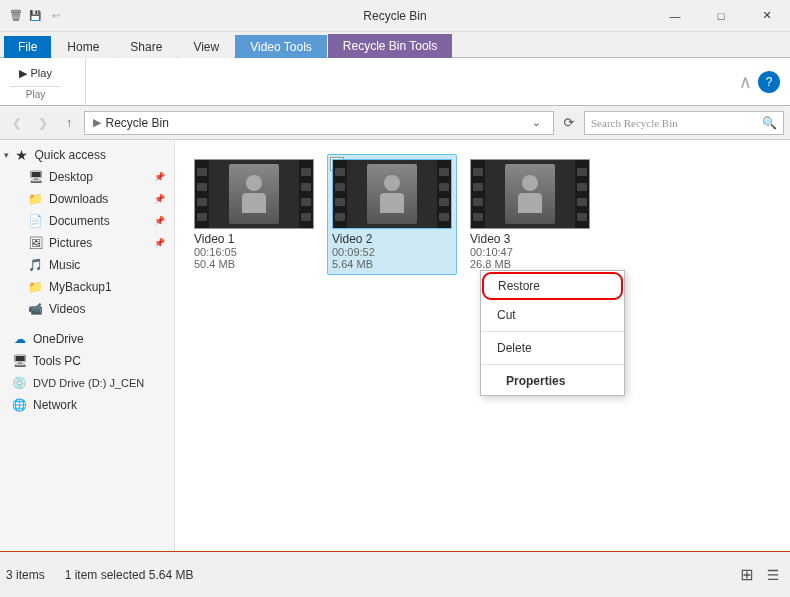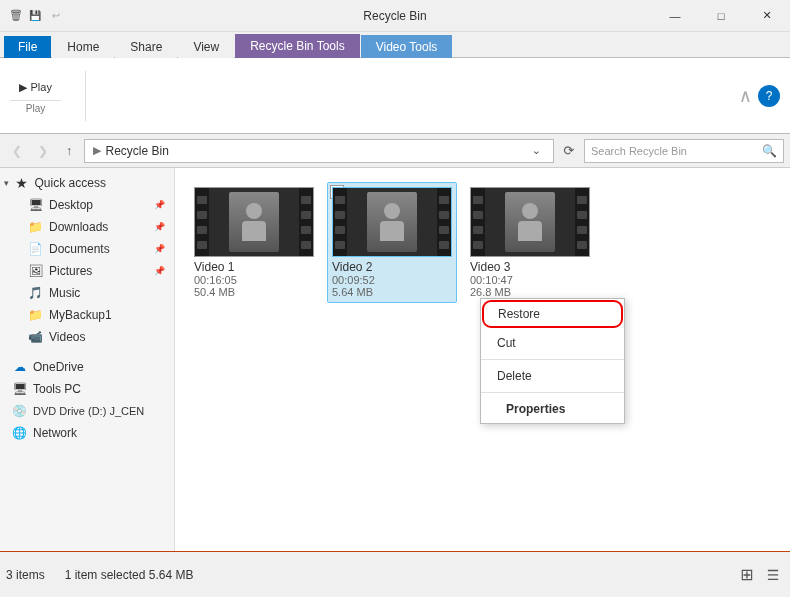--- a/index.html
+++ b/index.html
@@ -94,21 +94,21 @@
       padding: 4px 14px;
       font-size: 12px;
       margin-right: 1px;
       position: relative;
       bottom: -1px;
       border: none;
     }
 
     
     .ribbon {
-      height: 76px;
+      height: 48px;
       background: white;
       border-bottom: 1px solid #bbb;
       display: flex;
       align-items: center;
       padding: 0 10px;
       gap: 20px;
     }
     .ribbon-group {
       display: flex;
       flex-direction: column;
@@ -180,20 +180,21 @@
       background: white;
       display: flex;
       align-items: center;
       padding: 0 6px;
       gap: 4px;
     }
     .search-input-text {
       flex: 1;
       font-size: 11px;
       color: #999;
+      font-family: Liberation Serif, serif;
     }
     .refresh-btn {
       width: 22px;
       height: 22px;
       display: flex;
       align-items: center;
       justify-content: center;
       color: #555;
       cursor: pointer;
       font-size: 13px;
@@ -448,22 +449,22 @@
     <div class="title-bar-btn">□</div>
     <div class="title-bar-btn close">✕</div>
   </div>
 </div>
 
 <div class="ribbon-tabs">
   <div class="file-tab ribbon-tab">File</div>
   <div class="ribbon-tab">Home</div>
   <div class="ribbon-tab">Share</div>
   <div class="ribbon-tab">View</div>
+  <div class="ribbon-tab colored-blue">Video Tools</div>
   <div class="ribbon-tab colored-purple active">Recycle Bin Tools</div>
-  <div class="ribbon-tab colored-blue">Video Tools</div>
 </div>
 
 <div class="ribbon">
   <div class="ribbon-group">
     <div style="display:flex;gap:4px;align-items:center;flex:1;">
       <button class="ribbon-btn">▶ Play</button>
     </div>
     <div class="ribbon-group-label">Play</div>
   </div>
   <div style="width:1px;height:50px;background:#ddd;margin:0 4px;"></div>

